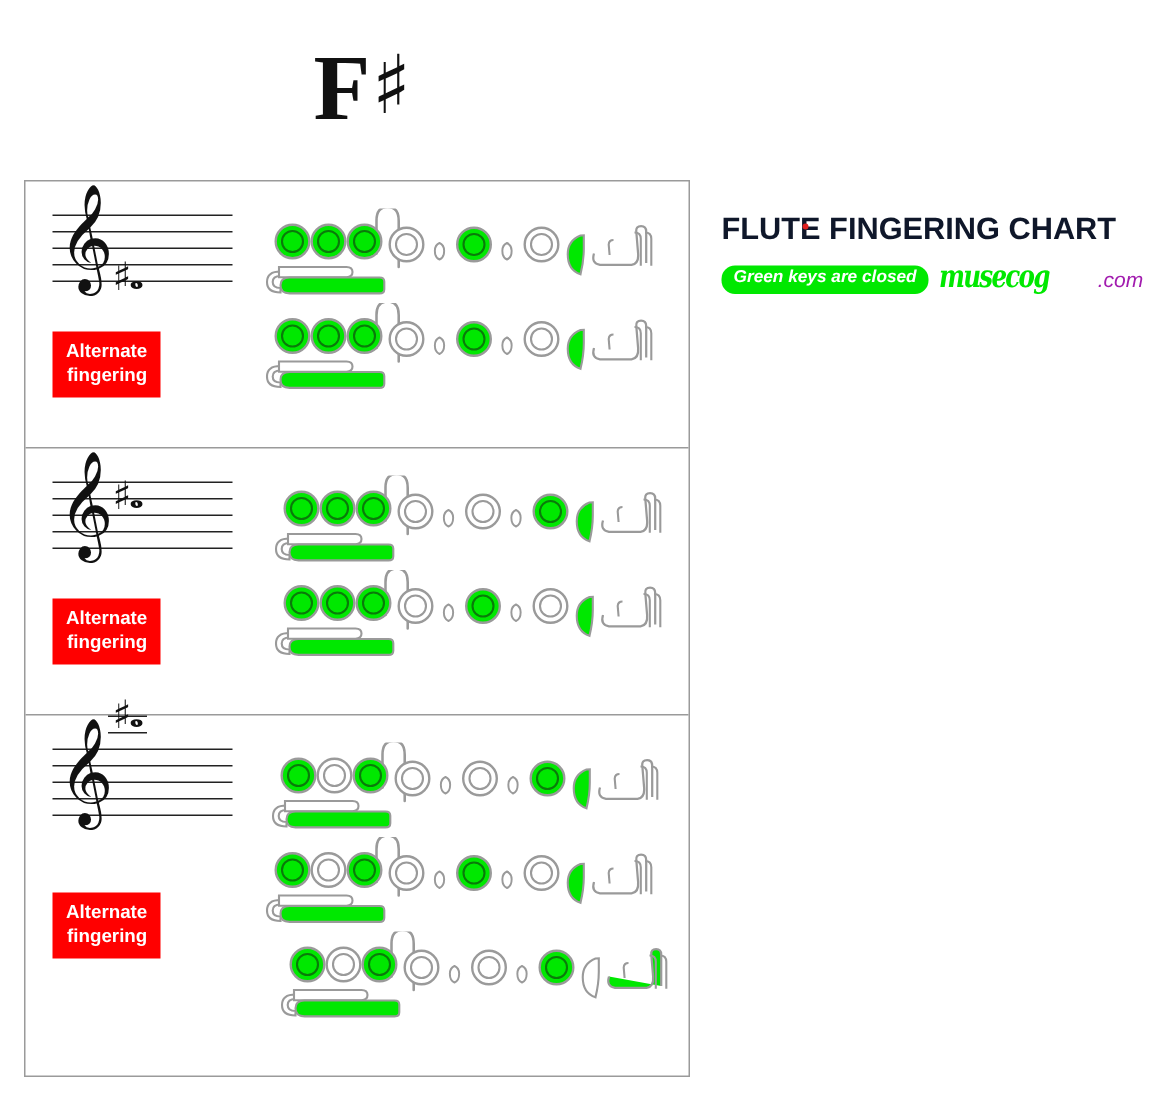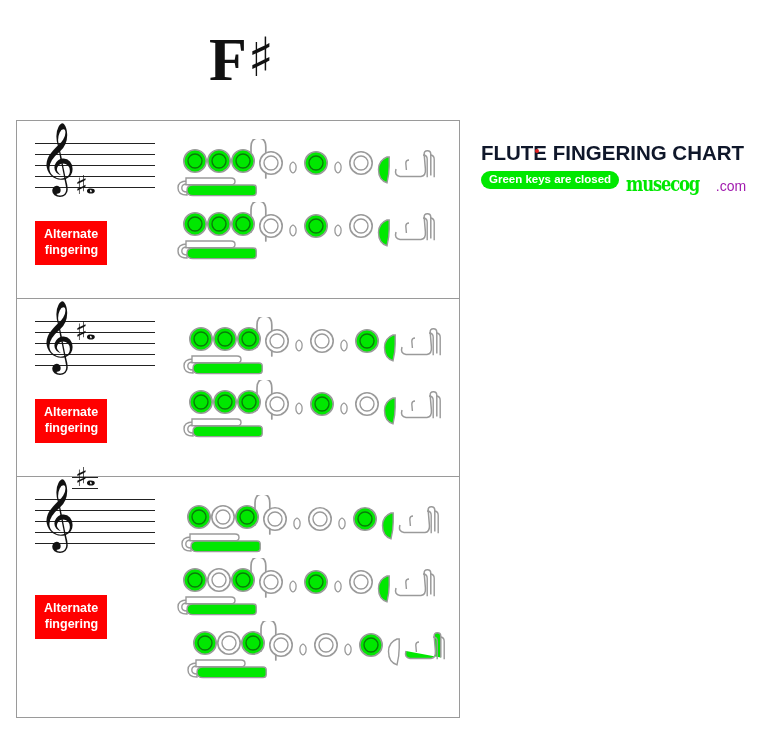--- a/index.html
+++ b/index.html
@@ -40,37 +40,39 @@
     color:#0f172a;
     font-size:20.5px;
     font-weight:bold;
     letter-spacing:0px;
     white-space:nowrap;
     line-height:1.1;
   }
   #brand-row{
     margin-top:6px;
     display:flex;
-    align-items:flex-start;
+    align-items:flex-end;
+    font-style:italic;
   }
   #legend-pill{
     background:#00e800;
     color:#ffffff;
     font-size:11.5px;
     font-weight:bold;
     border-radius:9px;
     padding:2px 8px 3px 8px;
     white-space:nowrap;
     line-height:1.15;
   }
   #logo{
     margin-left:7px;
     display:flex;
     align-items:baseline;
     white-space:nowrap;
+    gap:16px;
   }
   #logo-name{
     color:#00e800;
     font-family:"DejaVu Serif", serif;
     font-weight:bold;
     font-size:21px;
     letter-spacing:-1.5px;
     transform:scaleX(0.78);
     transform-origin:left center;
     display:inline-block;

